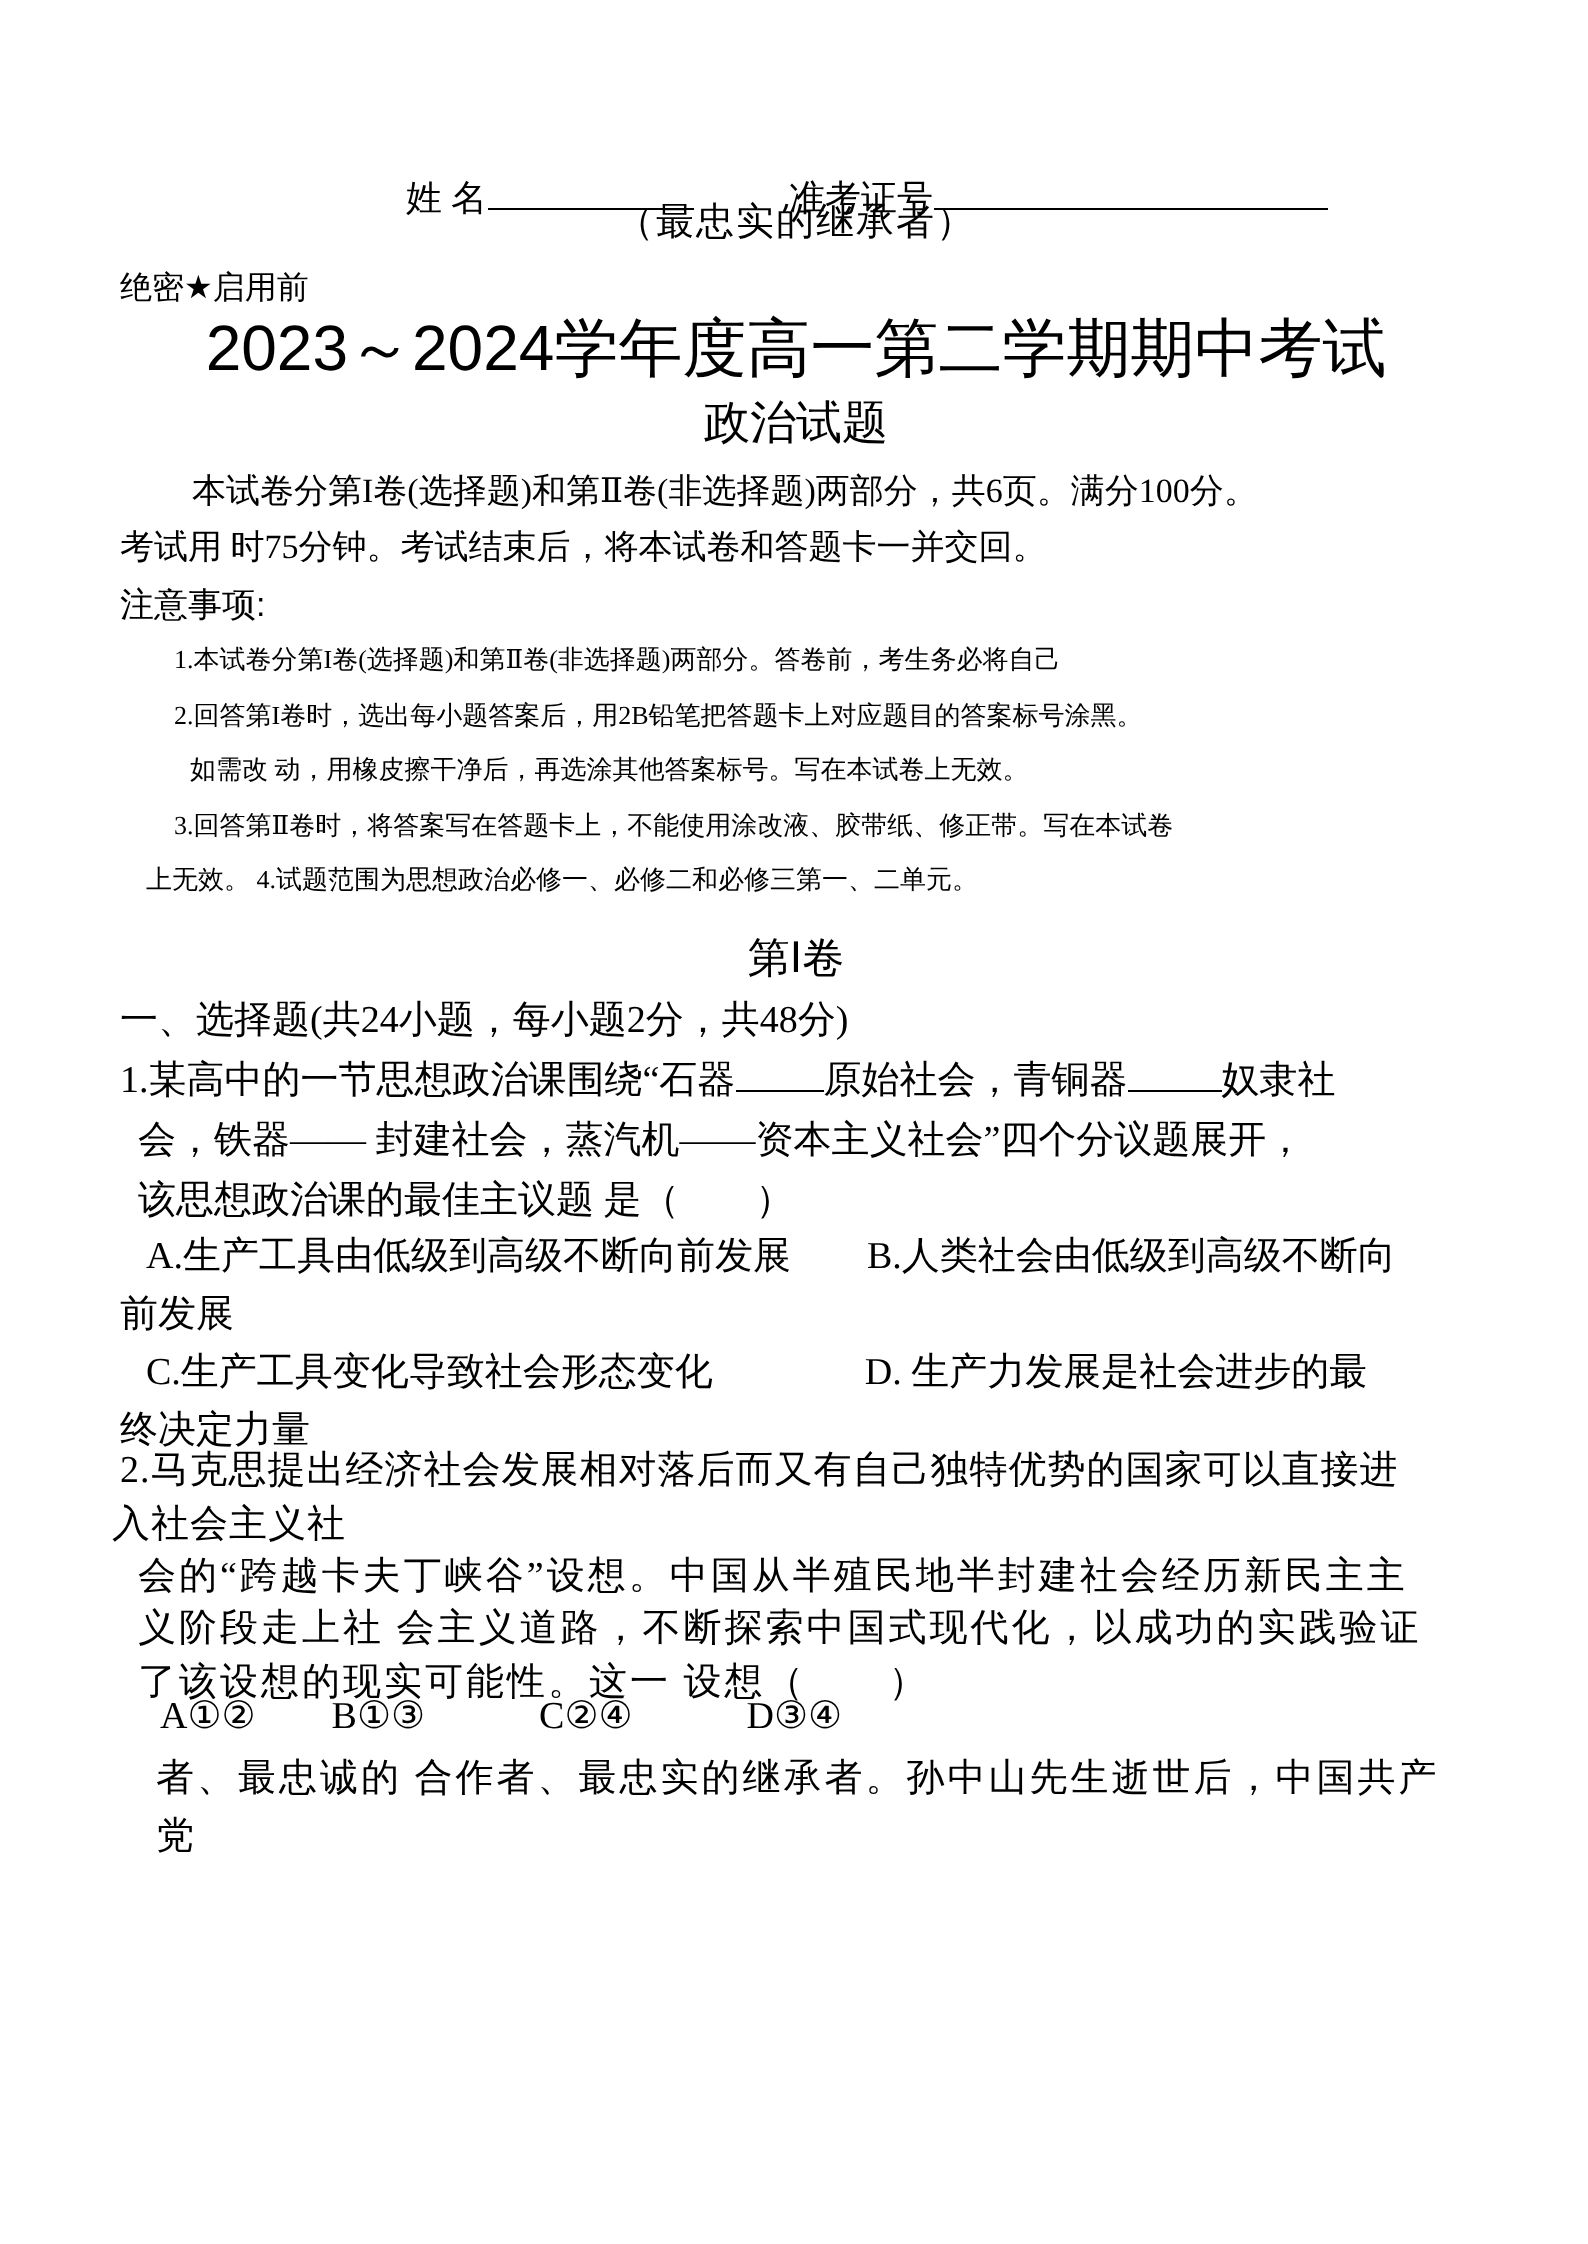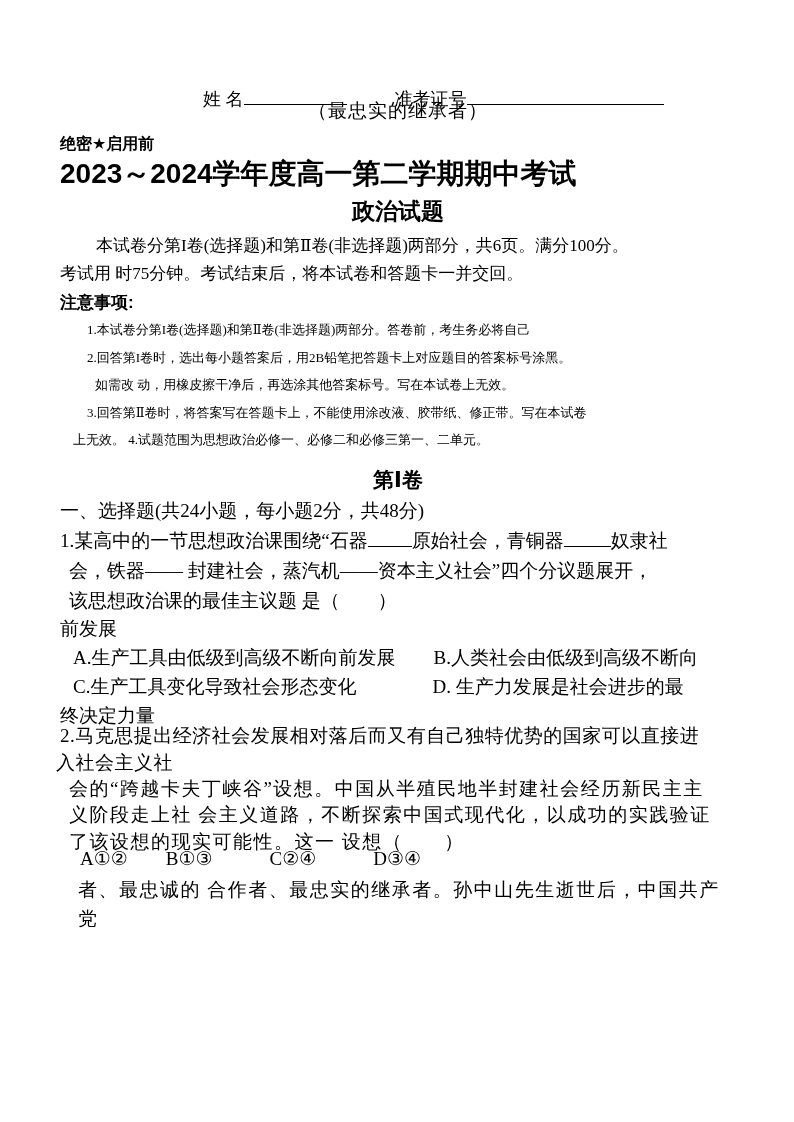--- a/index.html
+++ b/index.html
@@ -7,32 +7,32 @@
     position:relative;
     width:794px;height:1122px;
     margin:0 auto;
     background:#ffffff;
     color:#000000;
     box-sizing:border-box;
     padding:66px 58px 20px 60px;
     overflow:hidden;
     font-family:"Liberation Serif","DejaVu Serif",serif;
   }
-  .heiti{font-family:"Liberation Sans","DejaVu Sans",sans-serif;font-weight:bold;}
+  .heiti{font-family:"Liberation Sans","DejaVu Sans",sans-serif;font-weight:normal;}
   .line{white-space:pre-wrap;}
 
   
   .name-row{margin-left:125px;font-size:18px;height:24px;}
   .ulined{display:inline-block;border-bottom:1.6px solid #000;height:16px;vertical-align:baseline;}
   .u-name{width:103px;margin-right:48px;}
   .u-exam{width:197px;}
 
   .invalid-note{margin-top:8px;text-align:center;font-size:19px;letter-spacing:1px;height:26px;}
   .secrecy{margin-top:10px;font-size:16px;height:22px;}
-  .title-main{margin:0;margin-top:2px;font-size:28px;height:32px;line-height:32px;}
+  .title-main{margin:0;margin-top:2px;text-align:center;font-size:32px;height:32px;line-height:32px;}
   .title-subject{margin:4px;text-align:center;font-size:23px;height:34px;line-height:34px;}
 
   .intro{font-size:17px;line-height:28px;}
   .intro .first{text-indent:36px;}
 
   .notes-heading{margin-top:2px;font-size:17px;height:26px;line-height:26px;}
   .notes{font-size:13px;line-height:27.5px;}
   .n-item{padding-left:27px;}
   .n-cont1{padding-left:40px;}
   .n-cont2{padding-left:35px;}
@@ -97,22 +97,22 @@
 
   <div class="mc-heading line">一、选择题(共24小题，每小题2分，共48分)</div>
 
   <div class="q1-stem">
     <div class="line"><span>1.某高中的一节思想政治课围绕“石器</span><span class="blank b1"></span><span>原始社会，青铜器</span><span class="blank b2"></span><span>奴隶社</span></div>
     <div class="line q-ind">会，铁器—— 封建社会，蒸汽机——资本主义社会”四个分议题展开，</div>
     <div class="line q-ind">该思想政治课的最佳主议题 是（　　）</div>
   </div>
 
   <div class="q1-opts">
+    <div class="line opt-ind">A.生产工具由低级到高级不断向前发展　　B.人类社会由低级到高级不断向</div>
     <div class="line">前发展</div>
-    <div class="line opt-ind">A.生产工具由低级到高级不断向前发展　　B.人类社会由低级到高级不断向</div>
     <div class="line opt-ind">C.生产工具变化导致社会形态变化　　　　D. 生产力发展是社会进步的最</div>
     <div class="line">终决定力量</div>
   </div>
 
   <div class="q2">
     <div class="line">2.马克思提出经济社会发展相对落后而又有自己独特优势的国家可以直接进</div>
     <div class="line hang">入社会主义社</div>
     <div class="line cont">会的“跨越卡夫丁峡谷”设想。中国从半殖民地半封建社会经历新民主主</div>
     <div class="line cont">义阶段走上社 会主义道路，不断探索中国式现代化，以成功的实践验证</div>
     <div class="line cont">了该设想的现实可能性。这一 设想（　　）</div>

